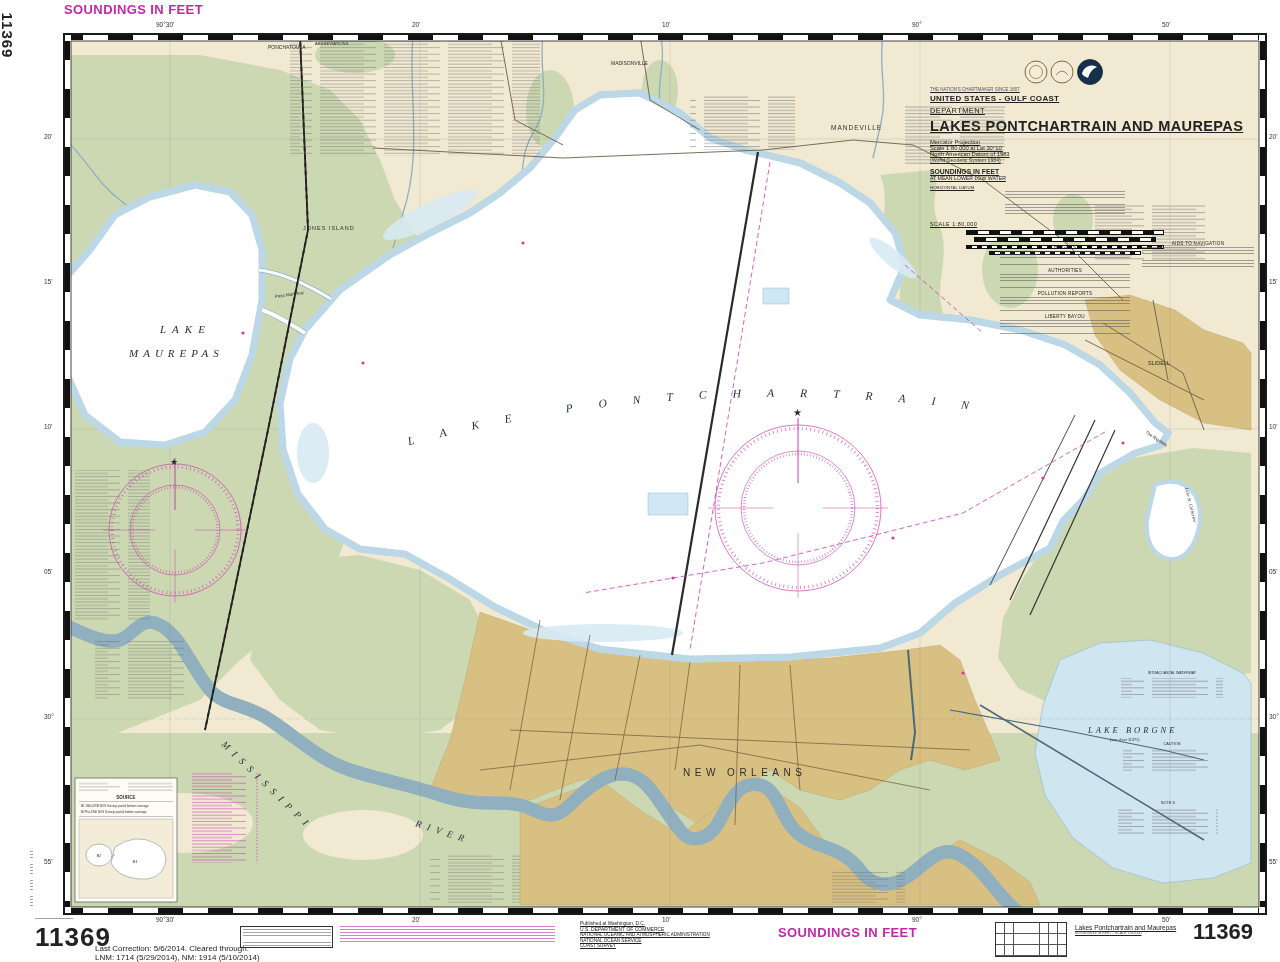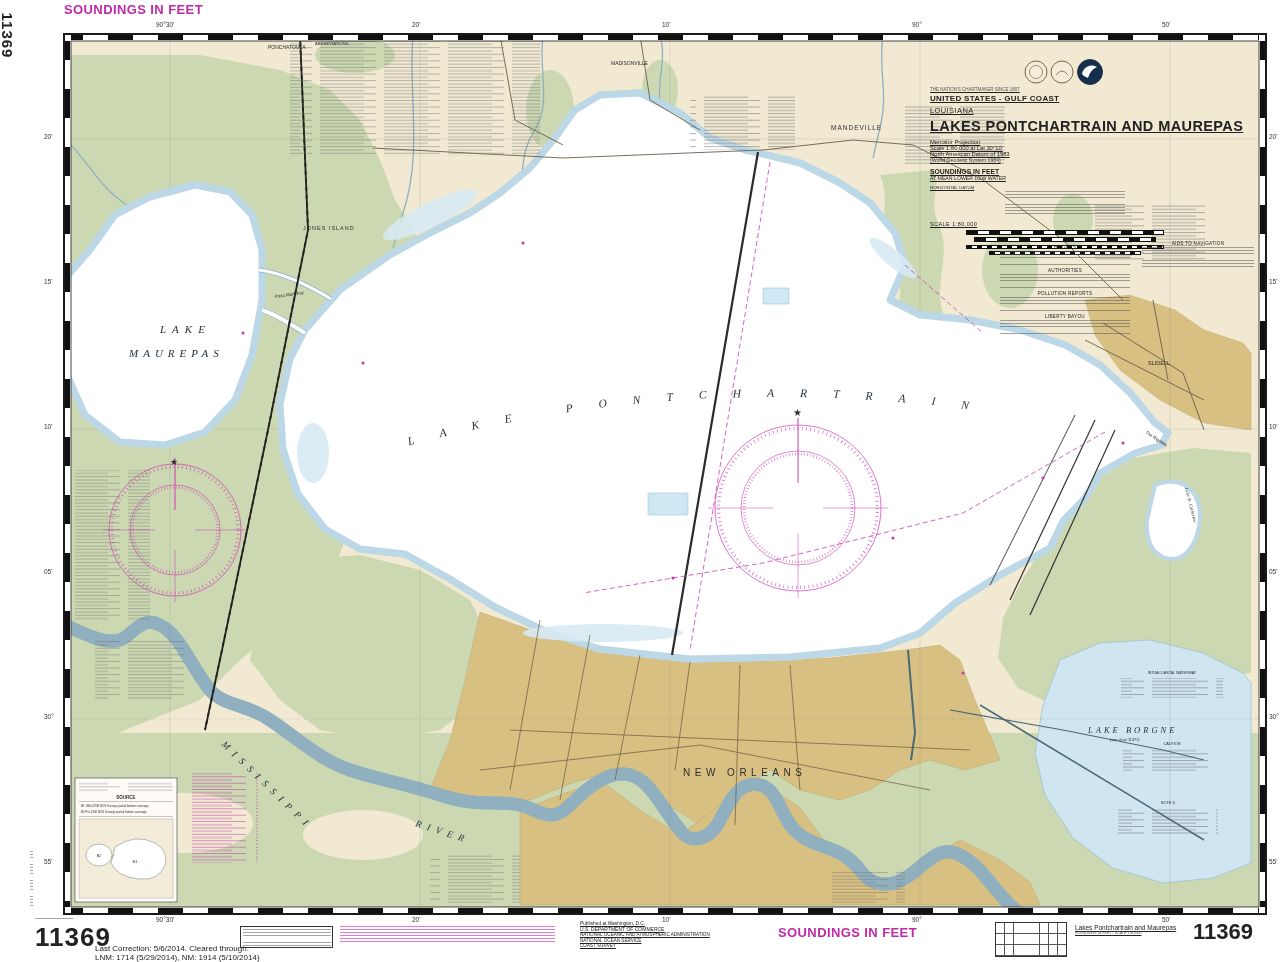--- a/index.html
+++ b/index.html
@@ -314,21 +314,21 @@
     <svg width="86" height="28" viewBox="0 0 86 28" style="display:block;margin:0 auto;">
       <circle cx="14" cy="14" r="11" fill="#f4ecd6" stroke="#7a6a45" stroke-width="1"></circle>
       <circle cx="14" cy="14" r="6.5" fill="none" stroke="#7a6a45" stroke-width="0.7"></circle>
       <circle cx="40" cy="14" r="11" fill="#f4ecd6" stroke="#7a6a45" stroke-width="1"></circle>
       <path d="M34,17 q6,-8 12,0" fill="none" stroke="#7a6a45" stroke-width="0.8"></path>
       <circle cx="68" cy="14" r="12.5" fill="#14304d" stroke="#0d2234" stroke-width="0.8"></circle>
       <path d="M60,16 a10,10 0 0 1 15,-7 q-7,3 -9,11 a10,7 0 0 1 -6,-4 z" fill="#ffffff"></path>
     </svg>
     <div style="font-size:4.5px;color:#555;margin-top:1px;">THE NATION'S CHARTMAKER SINCE 1807</div>
     <div style="font-size:8px;font-weight:bold;margin-top:2px;letter-spacing:.3px;">UNITED STATES - GULF COAST</div>
-    <div style="font-size:7.5px;margin-top:3px;letter-spacing:.4px;">LOUISIANA</div>
+    <div style="font-size:7.5px;margin-top:3px;letter-spacing:.4px;">DEPARTMENT</div>
     <div style="font-size:14.5px;font-weight:bold;margin-top:3px;letter-spacing:.4px;white-space:nowrap;">LAKES PONTCHARTRAIN AND MAUREPAS</div>
     <div style="font-size:5.8px;margin-top:5px;">Mercator Projection</div>
     <div style="font-size:5.8px;">Scale 1:80,000 at Lat 30°10'</div>
     <div style="font-size:5.8px;">North American Datum of 1983</div>
     <div style="font-size:5.2px;color:#444;">(World Geodetic System 1984)</div>
     <div style="font-size:6.8px;font-weight:bold;margin-top:5px;">SOUNDINGS IN FEET</div>
     <div style="font-size:5.2px;">AT MEAN LOWER LOW WATER</div>
     <div style="font-size:4.4px;margin-top:4px;color:#333;">HORIZONTAL DATUM</div>
     <div class="faux" style="width:120px;height:26px;margin:1px auto 0 auto;"></div>
     <div style="font-size:5.4px;margin-top:4px;letter-spacing:.5px;">SCALE 1:80,000</div>

